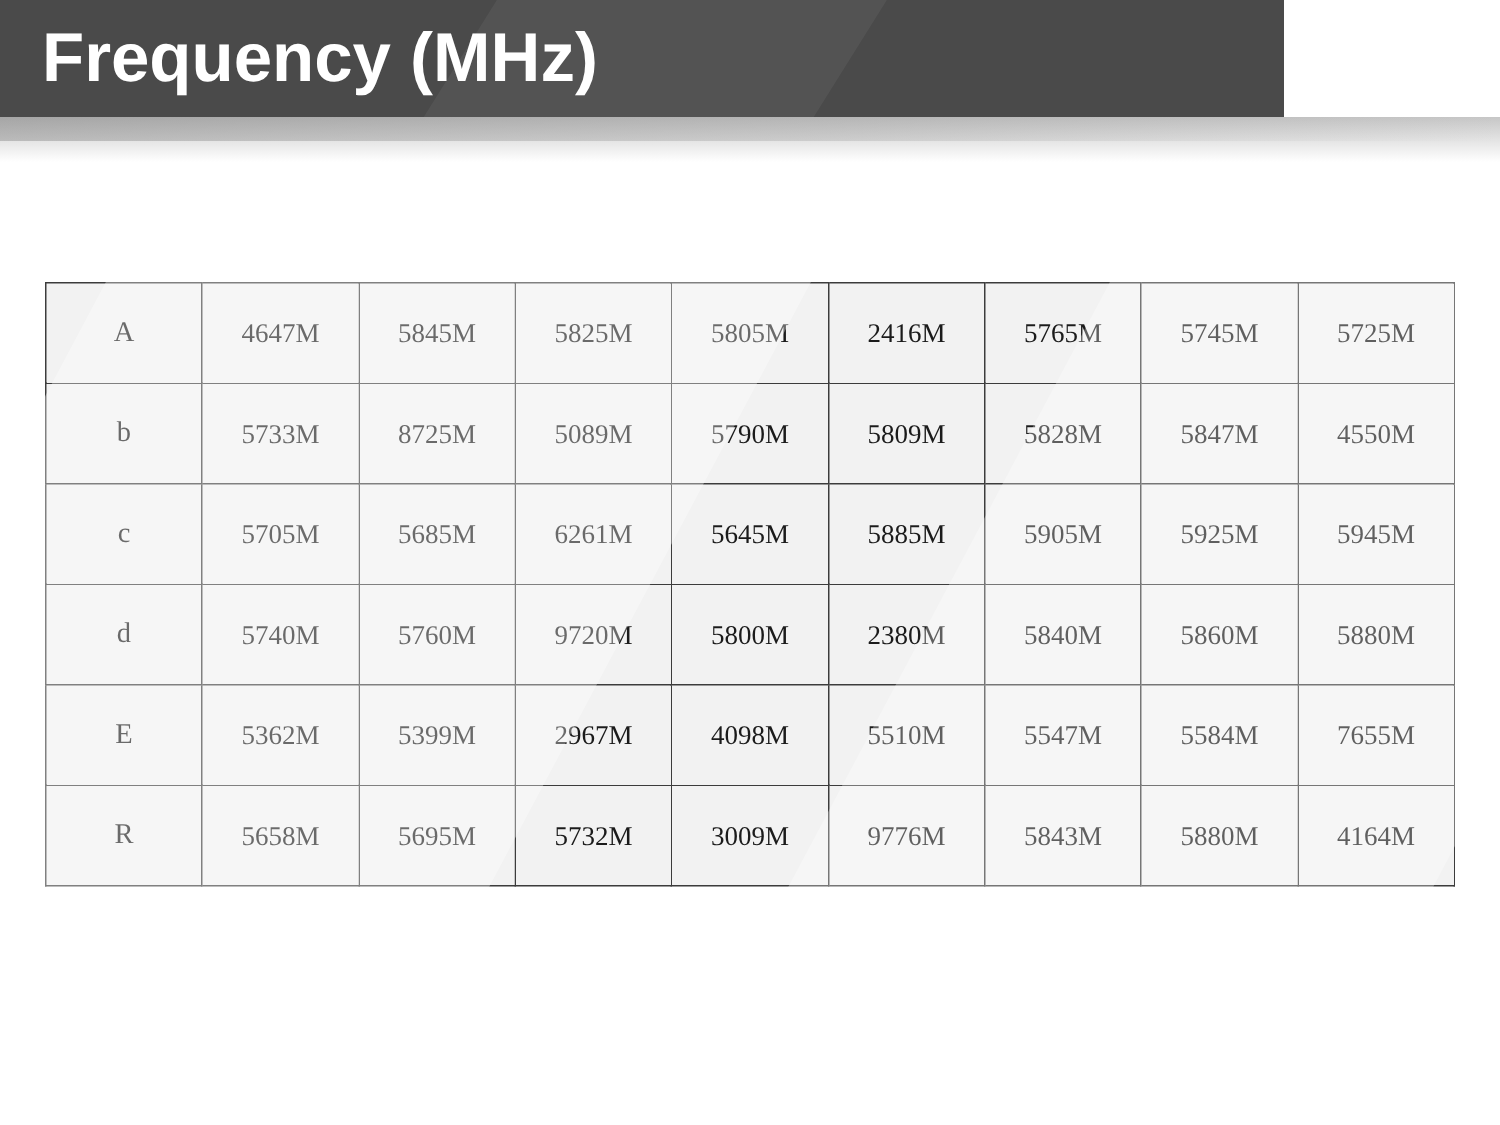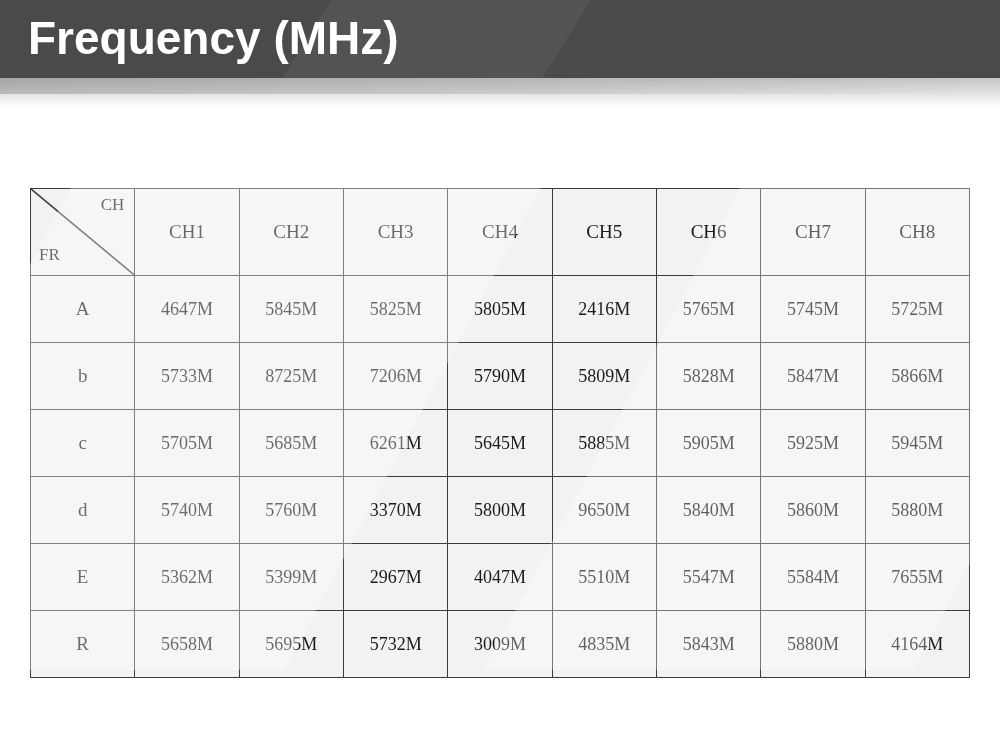--- a/index.html
+++ b/index.html
@@ -14,21 +14,21 @@
     font-family: "Liberation Serif", serif;
     overflow: hidden;
     position: relative;
   }
 
   
   .header-band {
     position: absolute;
     left: 0;
     top: 0;
-    width: 1000px;
+    width: 856px;
     height: 78px;
     background: #4a4a4a;
     overflow: hidden;
   }
   .header-band::after {
     
     content: "";
     position: absolute;
     left: 300px;
     top: -60px;
@@ -178,107 +178,88 @@
       <col class="datacol">
         <col class="datacol">
         <col class="datacol">
         <col class="datacol">
       <col class="datacol">
         <col class="datacol">
         <col class="datacol">
         <col class="datacol">
     </colgroup>
     <tbody>
-      <tr class="head">
-        <td class="corner">
-          <div class="corner-inner">
-            <svg class="diag" viewBox="0 0 104 86" preserveAspectRatio="none">
-              <line x1="0" y1="0" x2="104" y2="86" stroke="#3c3c3c" stroke-width="1.6"></line>
-            </svg>
-            <span class="lbl-ch">CH</span>
-            <span class="lbl-fr">FR</span>
-          </div>
-        </td>
-        <td>CH1</td>
-        <td>CH2</td>
-        <td>CH3</td>
-        <td>CH4</td>
-        <td>CH5</td>
-        <td>CH6</td>
-        <td>CH7</td>
-        <td>CH8</td>
-      </tr>
 
       <tr>
         <td class="rowlabel">A</td>
         <td>4647M</td>
         <td>5845M</td>
         <td>5825M</td>
         <td>5805M</td>
         <td>2416M</td>
         <td>5765M</td>
         <td>5745M</td>
         <td>5725M</td>
       </tr>
 
       <tr>
         <td class="rowlabel">b</td>
         <td>5733M</td>
         <td>8725M</td>
-        <td>7206M</td>
+        <td>5089M</td>
         <td>5790M</td>
         <td>5809M</td>
         <td>5828M</td>
         <td>5847M</td>
-        <td>5866M</td>
+        <td>4550M</td>
       </tr>
 
       <tr>
         <td class="rowlabel">c</td>
         <td>5705M</td>
         <td>5685M</td>
         <td>6261M</td>
         <td>5645M</td>
         <td>5885M</td>
         <td>5905M</td>
         <td>5925M</td>
         <td>5945M</td>
       </tr>
 
       <tr>
         <td class="rowlabel">d</td>
         <td>5740M</td>
         <td>5760M</td>
-        <td>3370M</td>
+        <td>9720M</td>
         <td>5800M</td>
-        <td>9650M</td>
+        <td>2380M</td>
         <td>5840M</td>
         <td>5860M</td>
         <td>5880M</td>
       </tr>
 
       <tr>
         <td class="rowlabel">E</td>
         <td>5362M</td>
         <td>5399M</td>
         <td>2967M</td>
-        <td>4047M</td>
+        <td>4098M</td>
         <td>5510M</td>
         <td>5547M</td>
         <td>5584M</td>
         <td>7655M</td>
       </tr>
 
       <tr>
         <td class="rowlabel">R</td>
         <td>5658M</td>
         <td>5695M</td>
         <td>5732M</td>
         <td>3009M</td>
-        <td>4835M</td>
+        <td>9776M</td>
         <td>5843M</td>
         <td>5880M</td>
         <td>4164M</td>
       </tr>
     </tbody>
   </table>
 </div>
 
 <div class="gloss">
   <div class="band1"></div>

